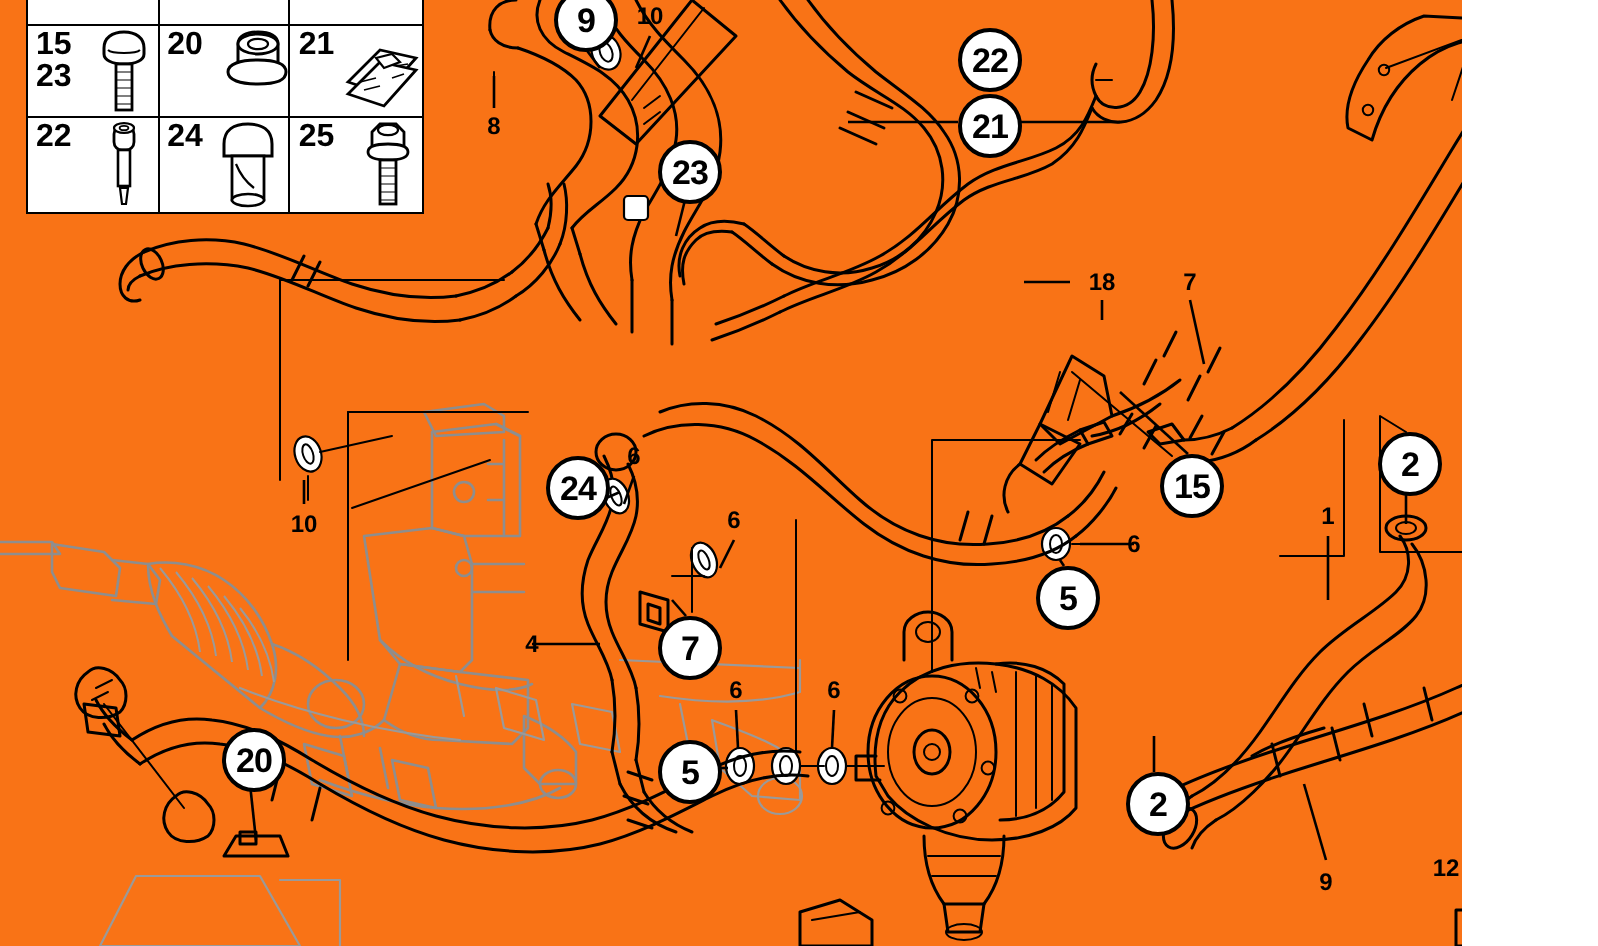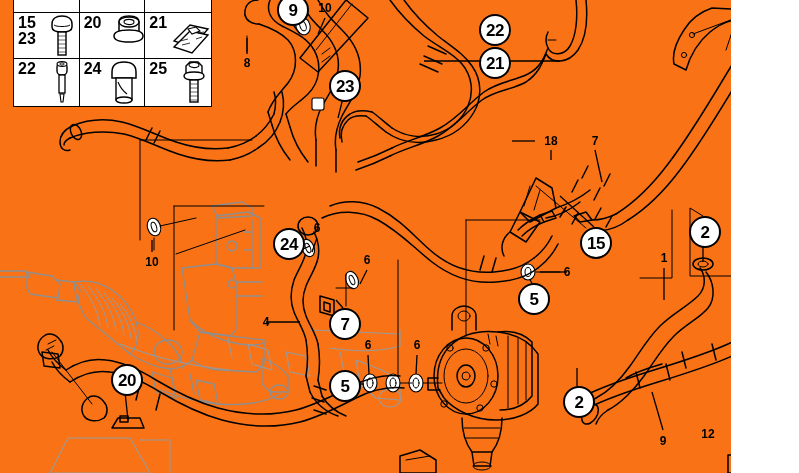--- a/index.html
+++ b/index.html
@@ -574,15 +574,15 @@
       <div class="plabel" style="left: 595px; top: 141px;">7</div>
       <div class="plabel" style="left: 152px; top: 262px;">10</div>
       <div class="plabel" style="left: 317px; top: 228px;">6</div>
       <div class="plabel" style="left: 367px; top: 260px;">6</div>
       <div class="plabel" style="left: 567px; top: 272px;">6</div>
       <div class="plabel" style="left: 664px; top: 258px;">1</div>
       <div class="plabel" style="left: 266px; top: 322px;">4</div>
       <div class="plabel" style="left: 368px; top: 345px;">6</div>
       <div class="plabel" style="left: 417px; top: 345px;">6</div>
       <div class="plabel" style="left: 663px; top: 441px;">9</div>
-      <div class="plabel" style="left: 708px; top: 434px;">12</div>
+      <div class="plabel" style="left: 723px; top: 434px;">12</div>
     </div>
 </div>
 
 </body></html>

